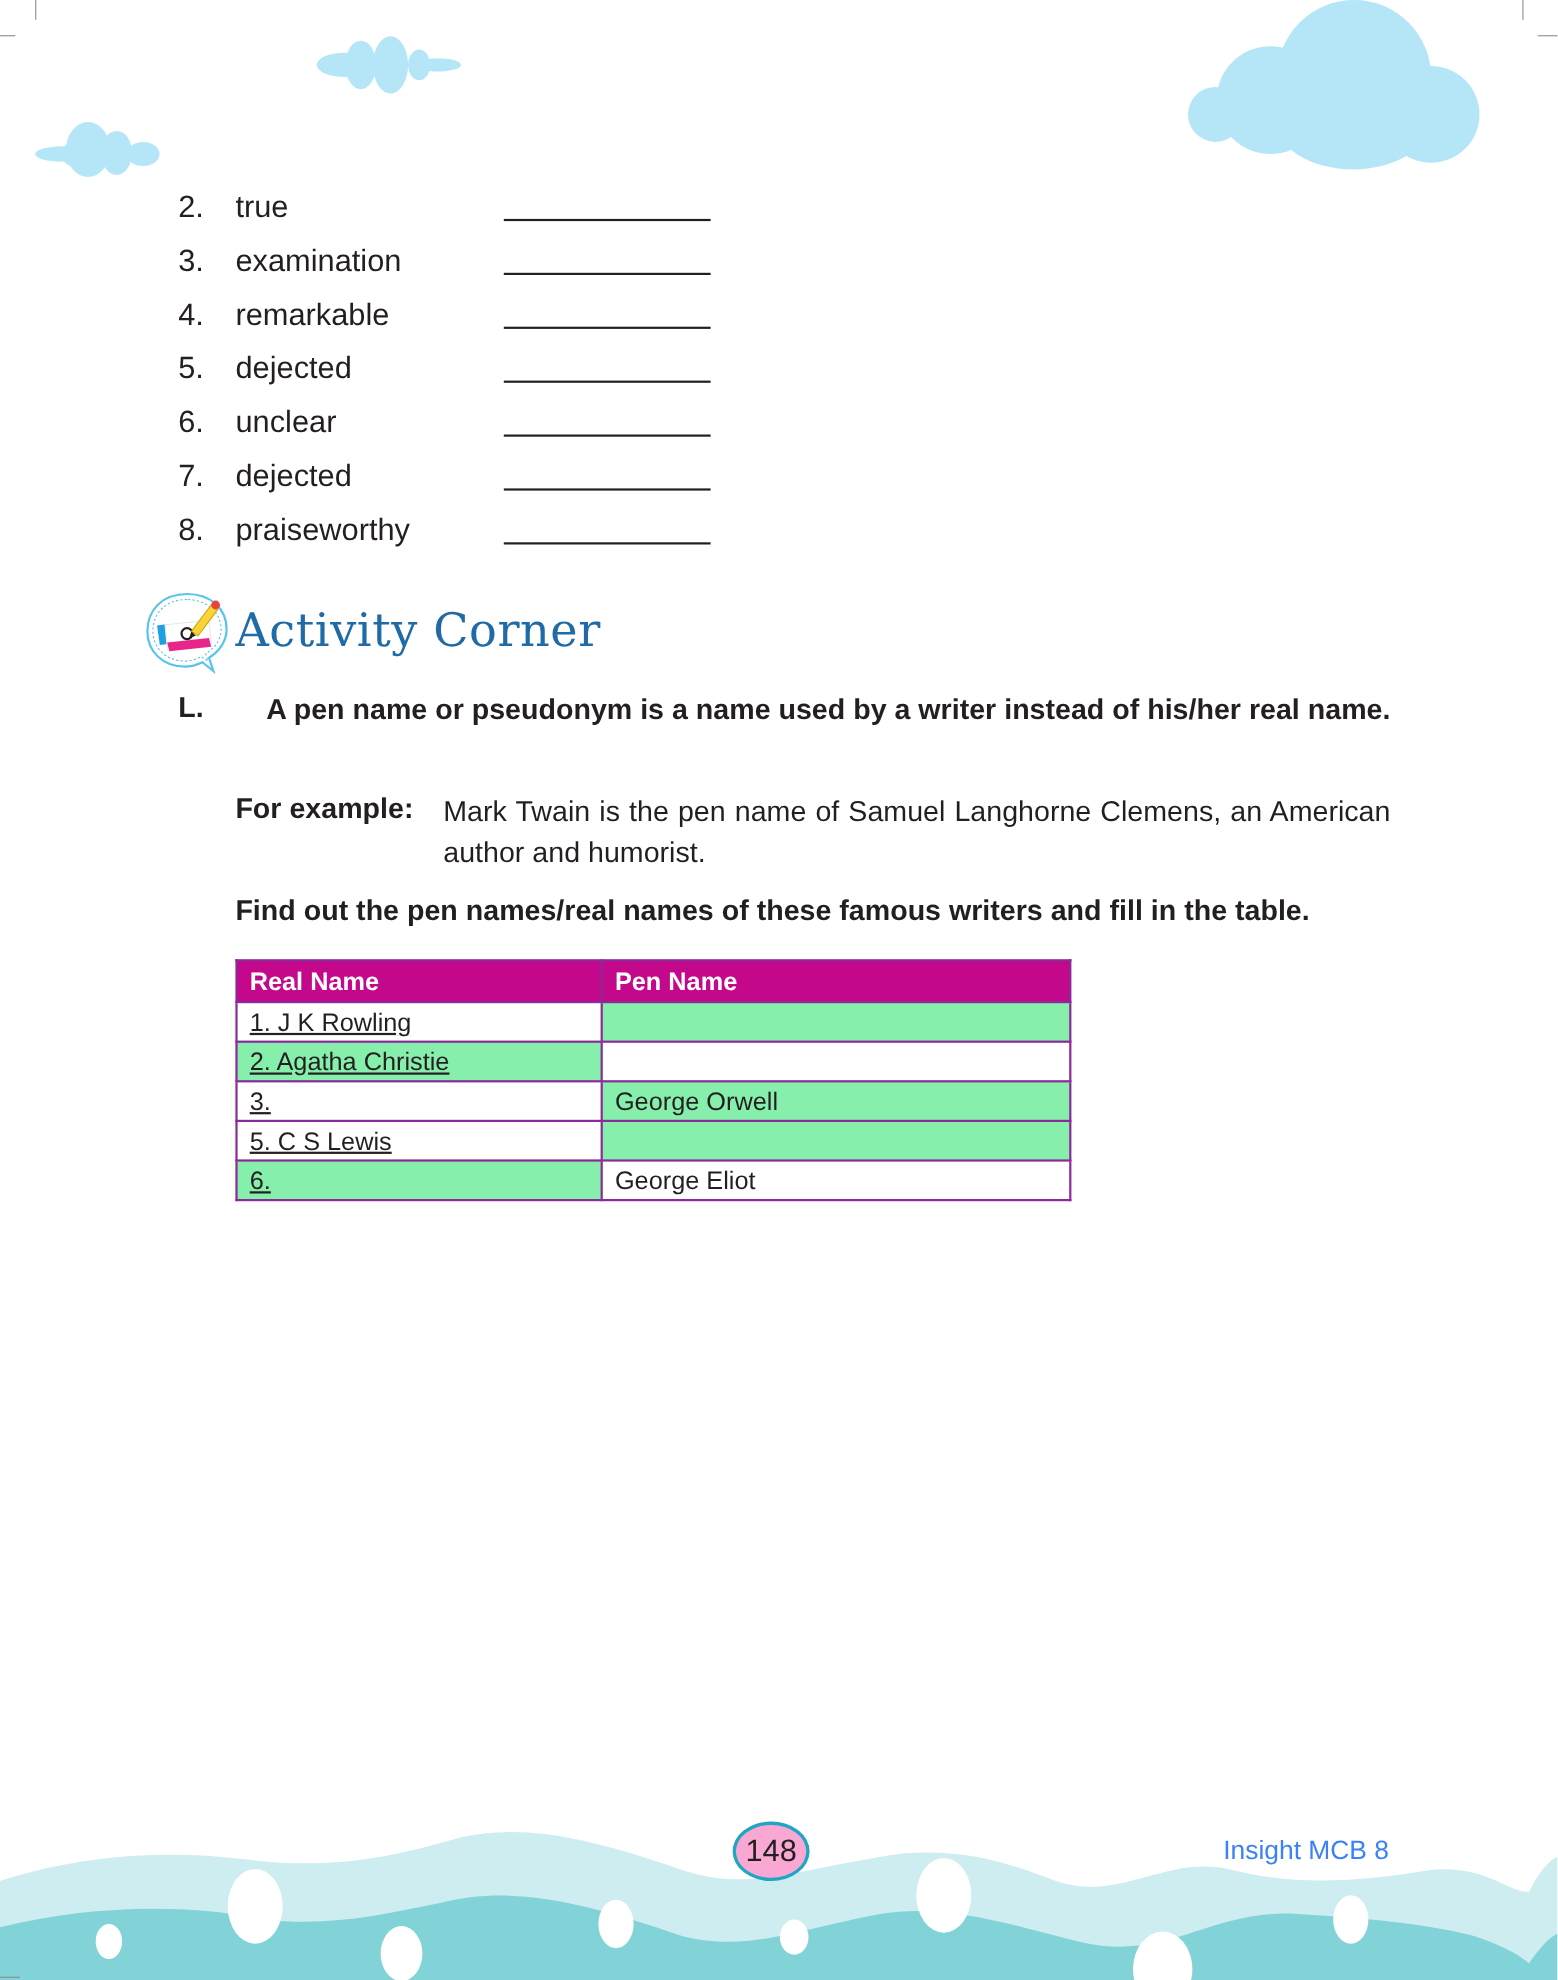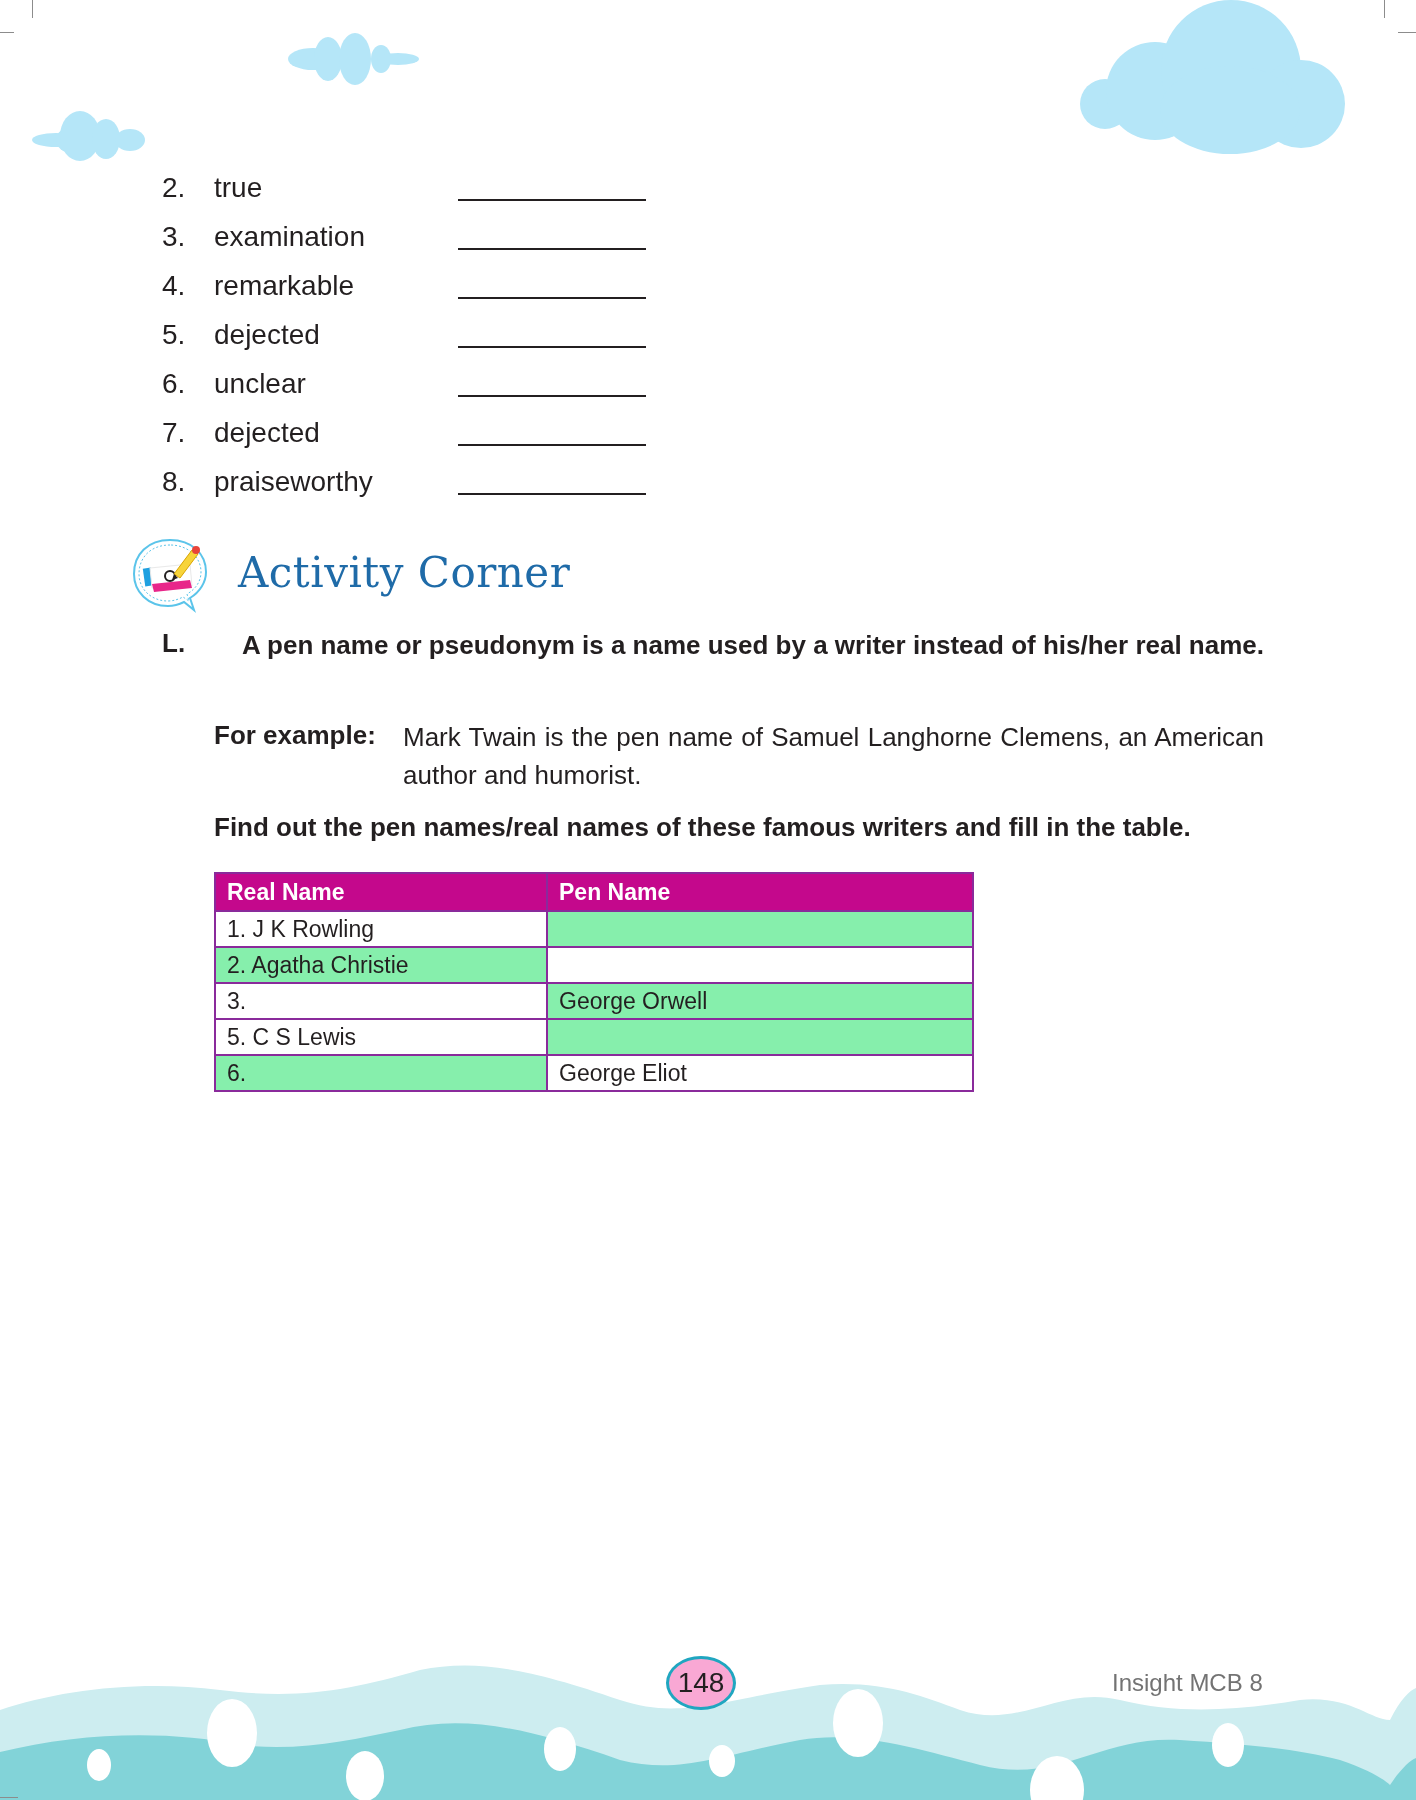--- a/index.html
+++ b/index.html
@@ -7,39 +7,39 @@
          font-family: "Liberation Sans", sans-serif; color: #231f20; }
   .abs { position: absolute; }
   .crop { position: absolute; background: #8c8c8c; }
 
   .list-row { position: absolute; left: 162px; height: 40px; font-size: 28px; line-height: 40px; color: #231f20; }
   .list-row .num { position: absolute; left: 0; width: 40px; }
   .list-row .word { position: absolute; left: 52px; white-space: nowrap; }
   .list-row .blank { position: absolute; left: 296px; width: 188px; top: 31px; border-bottom: 2px solid #231f20; }
 
   .heading-text { position: absolute; left: 214px; top: 548px; font-family: "DejaVu Serif", serif; font-size: 42px;
-                  color: #1f6ba8; letter-spacing: 0.5px; margin-left: 24px; }
+                  color: #1f6ba8; letter-spacing: 0.5px; }
 
   .q-letter { position: absolute; left: 162px; top: 628px; font-weight: bold; font-size: 26px; }
   .q-text { position: absolute; left: 214px; top: 626px; width: 1050px; font-weight: bold; font-size: 26px;
             line-height: 38px; text-align: justify; text-align-last: left; margin-left: 28px; }
   .ex-label { position: absolute; left: 214px; top: 720px; font-weight: bold; font-size: 26px; }
   .ex-text { position: absolute; left: 403px; top: 718px; width: 861px; font-size: 26px; line-height: 38px; text-align: justify; }
   .instr { position: absolute; left: 214px; top: 812px; font-weight: bold; font-size: 26px; white-space: nowrap; }
 
   table.pen { position: absolute; left: 214px; top: 872px; width: 760px; border-collapse: collapse; font-size: 23px; }
   table.pen th, table.pen td { border: 2px solid #8a2a9b; height: 34px; padding: 0 11px; text-align: left; }
   table.pen th { background: #c4088c; color: #ffffff; font-weight: bold; height: 36px; }
-  table.pen td.c1 { width: 308px; }
+  table.pen td.c1 { width: 308px; text-decoration: underline; }
   .w { background: #ffffff; }
   .p { background: #86efac; }
 
   .page-num { position: absolute; left: 666px; top: 1656px; width: 64px; height: 48px; border: 3px solid #20a6c0;
               border-radius: 50%; text-align: center; line-height: 48px; font-size: 28px; color: #231f20; background: #f9a8d4; }
-  .footer-title { position: absolute; left: 1112px; top: 1669px; font-size: 24px; color: #737373; }
+  .footer-title { position: absolute; left: 1112px; top: 1669px; font-size: 24px; color: #3b82f6; }
 </style>
 </head>
 <body>
 
 <div class="crop" style="left:32px;top:0;width:1px;height:18px;"></div>
 <div class="crop" style="left:0;top:32px;width:14px;height:1px;"></div>
 <div class="crop" style="left:1384px;top:0;width:1px;height:18px;"></div>
 <div class="crop" style="left:1398px;top:32px;width:18px;height:1px;"></div>
 
 <svg class="abs" style="left:0;top:0;" width="1416" height="180">

